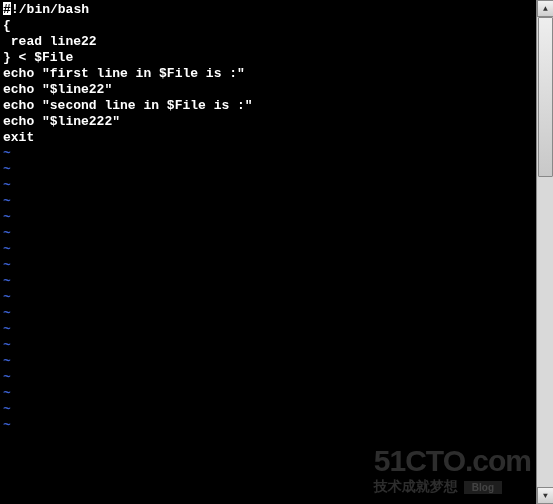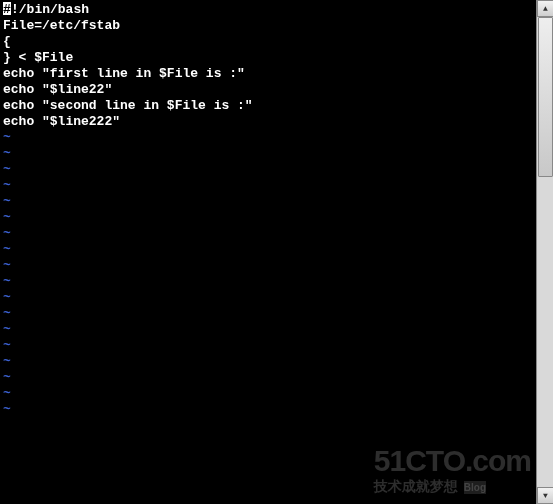--- a/index.html
+++ b/index.html
@@ -81,37 +81,38 @@
   .wm-sub {
     font-family: sans-serif;
     font-size: 14px;
     color: rgba(180,180,180,0.25);
     margin-top: 2px;
   }
   .wm-blog {
     display: inline-block;
     background: rgba(120,120,120,0.25);
     font-size: 10px;
-    padding: 1px 0;
+    padding: 1px 8px;
     margin-left: 6px;
     vertical-align: middle;
   }
 </style>
 </head>
 <body>
 
 <div class="editor">
   <div class="line"><span class="cursor">#</span><span>!/bin/bash</span></div>
-  <div class="line">File=/etc/fstab</div>
   <div class="line">{</div>
+  <div class="line"> read line22</div>
   <div class="line">} &lt; $File</div>
   <div class="line">echo "first line in $File is :"</div>
   <div class="line">echo "$line22"</div>
   <div class="line">echo "second line in $File is :"</div>
   <div class="line">echo "$line222"</div>
+  <div class="line">exit</div>
   <div id="tilde-container">
       <div class="line tilde">~</div>
       <div class="line tilde">~</div>
       <div class="line tilde">~</div>
       <div class="line tilde">~</div>
       <div class="line tilde">~</div>
       <div class="line tilde">~</div>
       <div class="line tilde">~</div>
       <div class="line tilde">~</div>
       <div class="line tilde">~</div>

